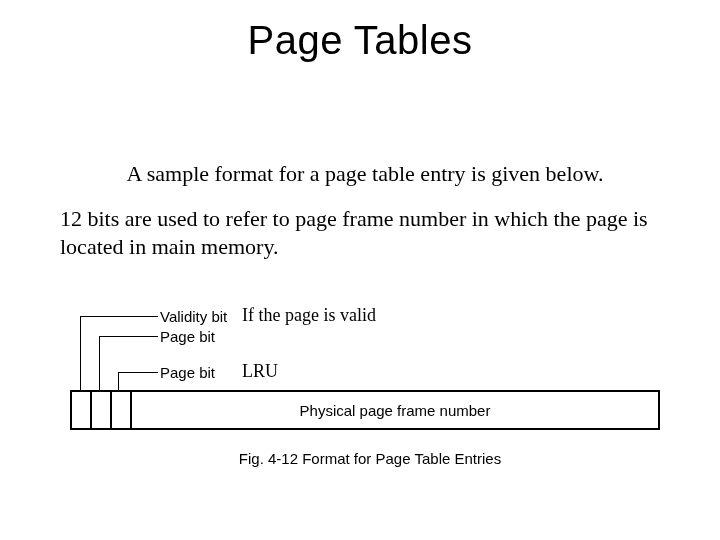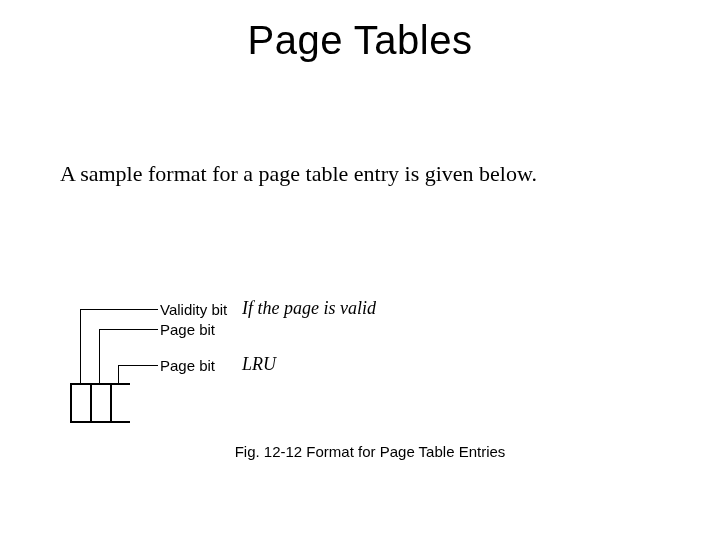--- a/index.html
+++ b/index.html
@@ -26,34 +26,35 @@
     font-size: 40px;
     letter-spacing: 0.5px;
   }
   .body1 {
     position: absolute;
     top: 160px;
     left: 60px;
     width: 610px;
     font-size: 22px;
     line-height: 1.25;
+    text-align: center;
   }
   .body2 {
     position: absolute;
     top: 205px;
     left: 60px;
     width: 610px;
     font-size: 22px;
     line-height: 1.25;
   }
 
   
   .diag {
     position: absolute;
-    top: 293px;
+    top: 300px;
     left: 60px;
     width: 620px;
     height: 200px;
   }
 
   
   .bitlabel {
     position: absolute;
     font-family: Arial, Helvetica, sans-serif;
     font-size: 15px;
@@ -62,21 +63,20 @@
   .vbit { top: 8px;  left: 100px; }
   .dbit { top: 28px; left: 100px; }
   .ubit { top: 64px; left: 100px; }
 
   
   .explain {
     position: absolute;
     font-size: 18px;
     line-height: 1.1;
     white-space: nowrap;
-    font-style: italic;
   }
   .e1 { top: 6px;  left: 182px; }
   .e2 { top: 26px; left: 182px; }
   .e3 { top: 62px; left: 182px; }
 
   
   .row {
     position: absolute;
     top: 90px;
     left: 10px;
@@ -123,20 +123,21 @@
   }
 </style>
 </head>
 <body>
 
 <div class="slide">
 
   <div class="title">Page Tables</div>
 
   <div class="body1">A sample format for a page table entry is given below.</div>
+  <div class="body2">12 bits are used to refer to page frame number in which the page is located in main memory.</div>
 
   <div class="diag">
 
     <div class="bitlabel vbit">Validity bit</div>
     <div class="bitlabel dbit">Page bit</div>
     <div class="bitlabel ubit">Page bit</div>
 
     <div class="explain e1">If the page is valid</div>
     <div class="explain e3">LRU</div>
 
@@ -146,18 +147,21 @@
     <div class="line" style="top:36px; left:39px; width:59px; height:1px;"></div>
     <div class="line" style="top:36px; left:39px; width:1px;  height:54px;"></div>
 
     <div class="line" style="top:72px; left:58px; width:40px; height:1px;"></div>
     <div class="line" style="top:72px; left:58px; width:1px;  height:18px;"></div>
 
     <div class="row">
       <div class="cell small"></div>
       <div class="cell small"></div>
       <div class="cell small"></div>
+      <div class="cell big">
+        <div class="pfn">Physical page frame number</div>
+      </div>
     </div>
 
-    <div class="caption">Fig. 12-12  Format for Page Table Entries</div>
+    <div class="caption">Fig. 4-12  Format for Page Table Entries</div>
   </div>
 
 </div>
 
 </body></html>

